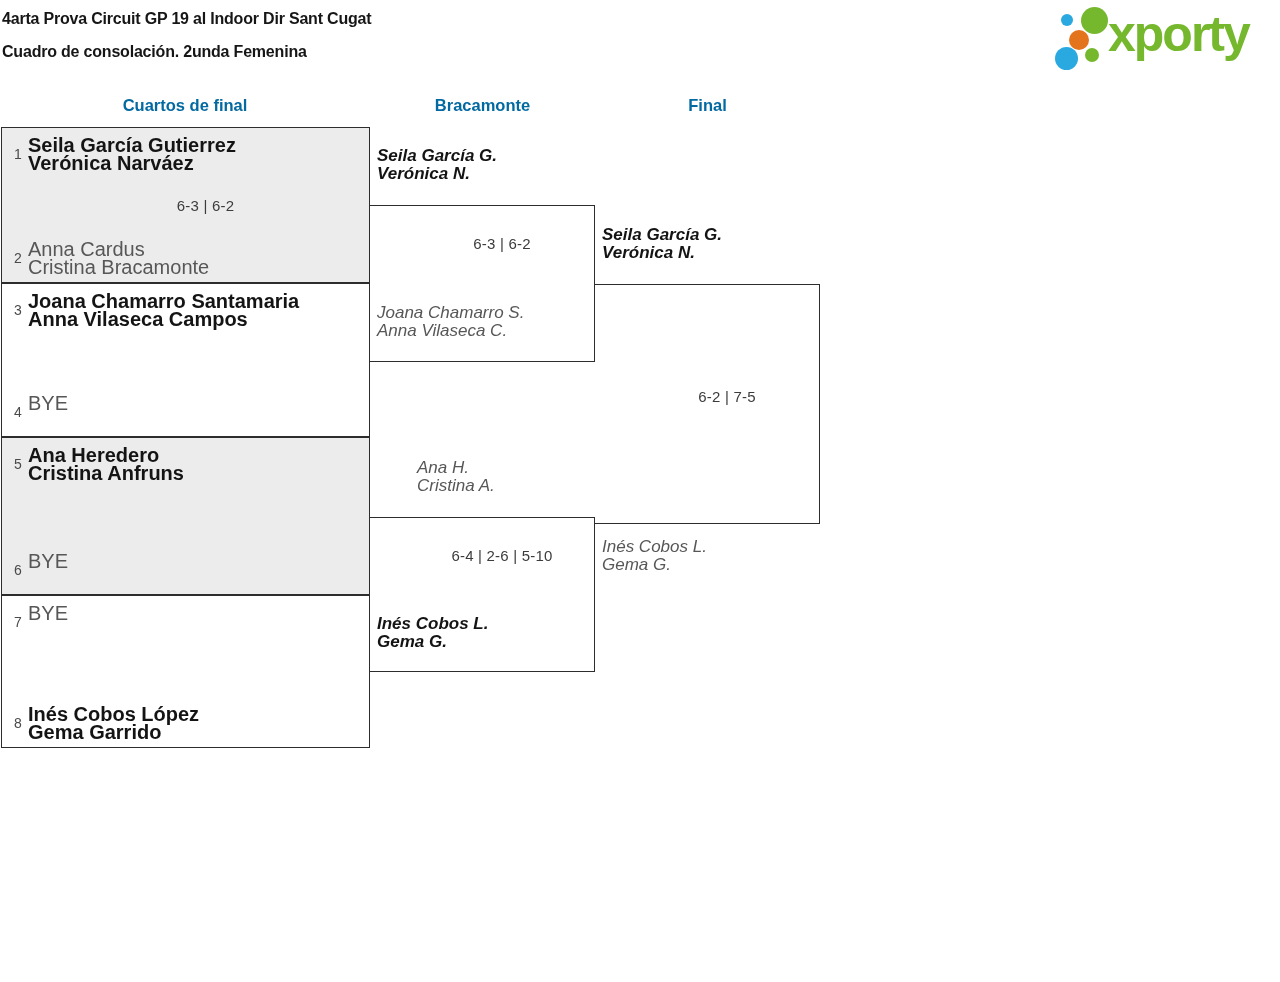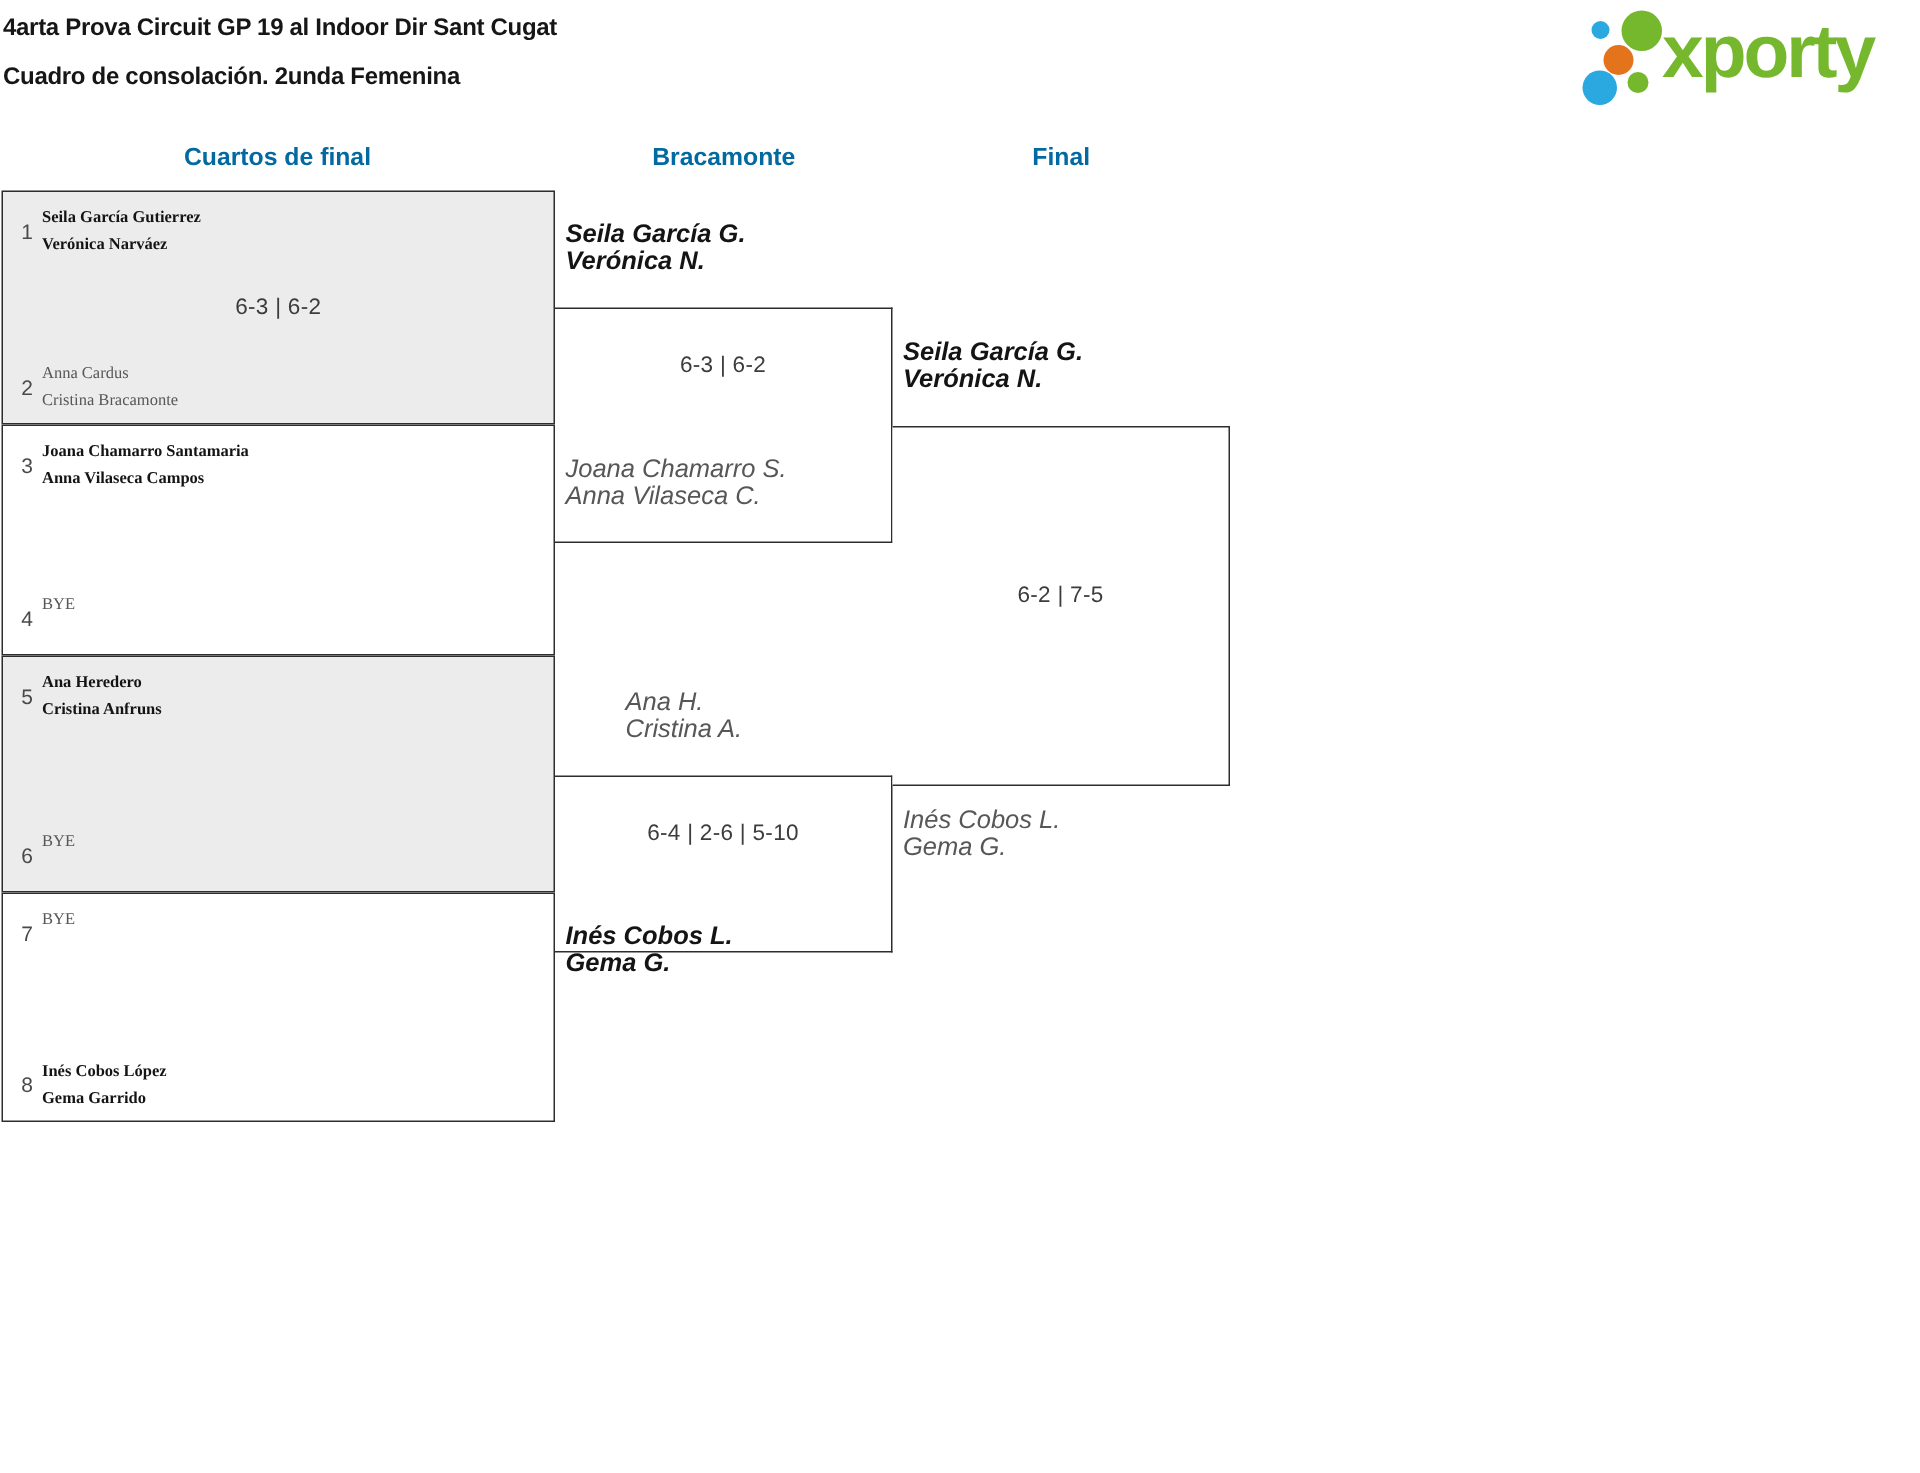--- a/index.html
+++ b/index.html
@@ -43,25 +43,25 @@
   
   .qf-slot{position:absolute;left:0;width:100%;display:flex;align-items:center;}
   .qf-slot.top-slot{top:8px;}
   .qf-slot.bottom-slot{bottom:6px;}
   .seed{
     flex:none;width:20px;padding-left:6px;text-align:center;
     font-size:14px;color:#4a4a4a;
   }
   .team{
     display:flex;flex-direction:column;justify-content:flex-start;
-    min-height:36px;font-size:11px;line-height:18px;font-family:Liberation Serif, serif;
+    min-height:36px;font-size:20px;line-height:18px;
   }
   .team.winner{font-weight:700;color:#141414;}
   .team.loser{color:#575757;}
-  .score{font-size:15px;color:#3c3c3c;letter-spacing:0.2px;}
+  .score{font-size:15px;color:#3c3c3c;letter-spacing:0.2px;padding-left:20px;}
   .qf-score{
     position:absolute;left:0;top:50%;transform:translateY(-50%);
     width:100%;text-align:center;
   }
   .box-score{position:absolute;left:0;width:100%;text-align:center;}
   
   .hanging-team{position:absolute;font-size:17px;line-height:18px;font-style:italic;}
   .hanging-team.winner{font-weight:700;color:#141414;}
   .hanging-team.loser{color:#575757;}
 </style>
@@ -154,21 +154,21 @@
     <div class="team winner">
       <div>Inés Cobos López</div>
       <div>Gema Garrido</div>
     </div>
   </div>
 </div>
 
 <div class="box no-left" style="left:370px;top:205px;width:225px;height:157px;">
   <div class="score box-score" style="top:29px;">6-3 | 6-2</div>
 </div>
-<div class="box no-left" style="left:370px;top:517px;width:225px;height:118px;">
+<div class="box no-left" style="left:370px;top:517px;width:225px;height:155px;">
   <div class="score box-score" style="top:29px;">6-4 | 2-6 | 5-10</div>
 </div>
 
 <div class="box no-left" style="left:595px;top:284px;width:225px;height:240px;">
   <div class="score box-score" style="top:103px;">6-2 | 7-5</div>
 </div>
 
 <div class="hanging-team winner" style="left:377px;top:147px;">
   <div>Seila García G.</div>
   <div>Verónica N.</div>

